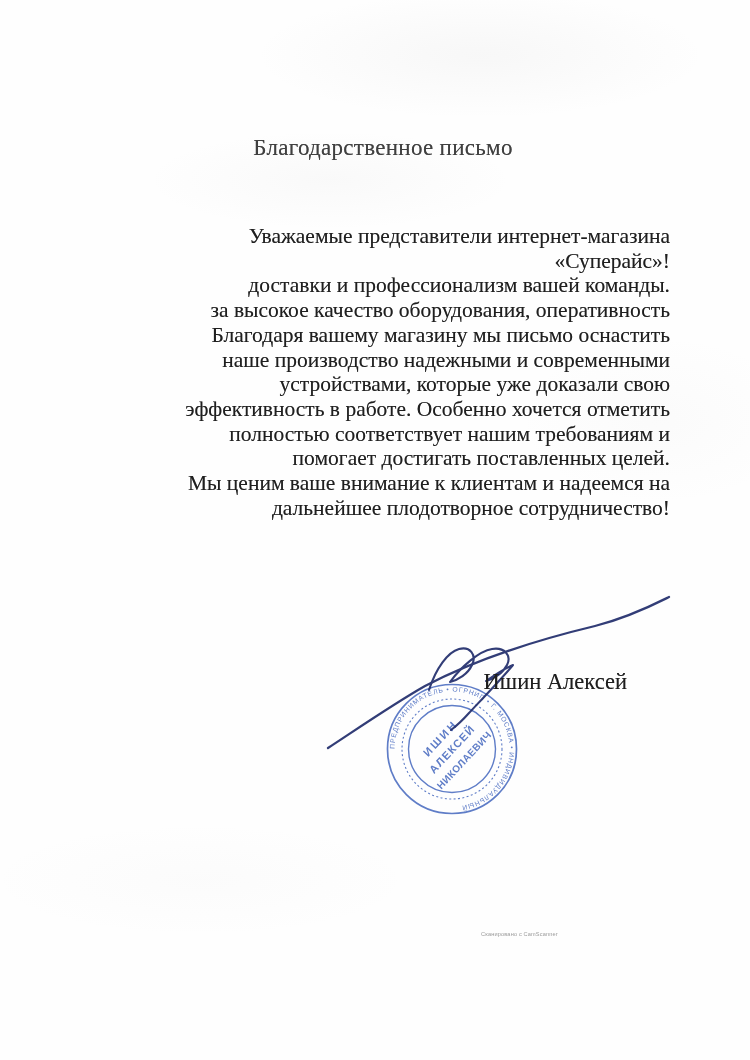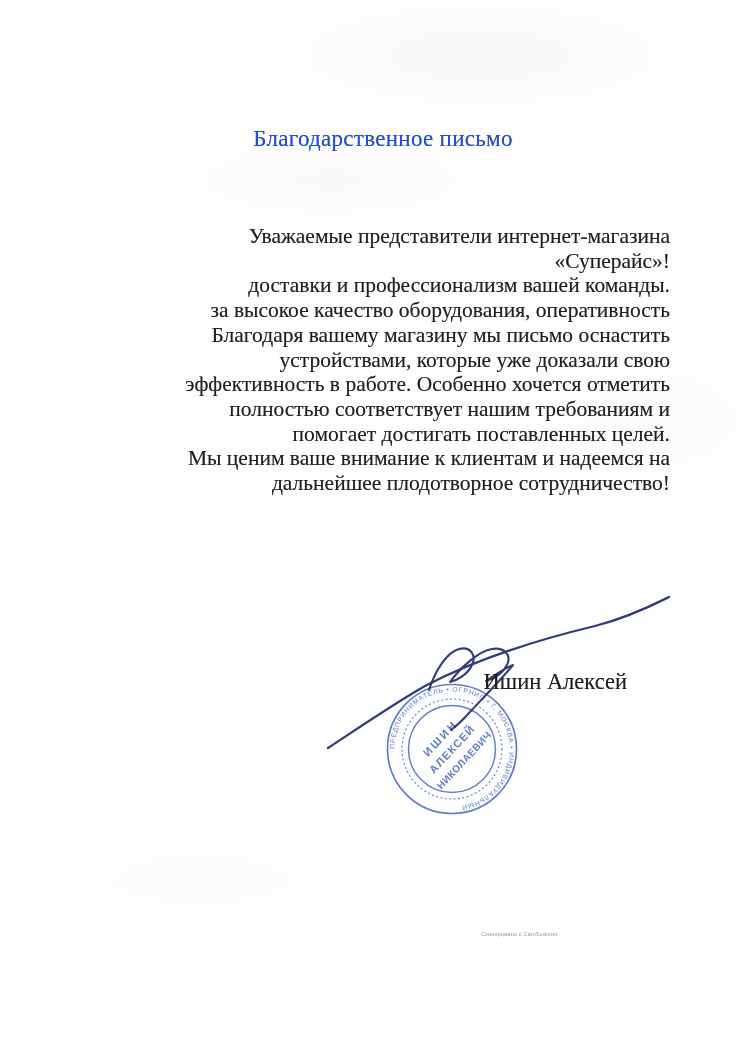--- a/index.html
+++ b/index.html
@@ -17,25 +17,25 @@
     background:
       radial-gradient(ellipse 320px 90px at 480px 55px, rgba(160,160,160,0.07), transparent 70%),
       radial-gradient(ellipse 260px 70px at 330px 180px, rgba(160,160,160,0.05), transparent 70%),
       radial-gradient(ellipse 200px 120px at 660px 420px, rgba(170,170,170,0.04), transparent 70%),
       radial-gradient(ellipse 300px 80px at 200px 880px, rgba(170,170,170,0.03), transparent 70%);
     pointer-events:none;
   }
   .title{
     position:absolute;
     top:120px;left:16px;right:0;
-    margin:6px;
+    margin:15px;
     text-align:center;
     font-size:23px;
     font-weight:normal;
-    color:#1d4ed8;
+    color:#404040;
     text-shadow:0 0 0.5px rgba(40,40,40,0.55);
     letter-spacing:0.3px;
   }
   .body-text{
     position:absolute;
     top:224px;left:130px;
     width:540px;
     font-size:21.5px;
     line-height:24.7px;
     color:#1f1f1f;
@@ -74,20 +74,21 @@
 <div class="page">
 
   <h1 class="title">Благодарственное письмо</h1>
 
   <div class="body-text">
     <div>Уважаемые представители интернет-магазина</div>
     <div>«Суперайс»!</div>
     <div>доставки и профессионализм вашей команды.</div>
     <div>за высокое качество оборудования, оперативность</div>
     <div>Благодаря вашему магазину мы письмо оснастить</div>
+    <div>наше производство надежными и современными</div>
     <div>устройствами, которые уже доказали свою</div>
     <div>эффективность в работе. Особенно хочется отметить</div>
     <div>полностью соответствует нашим требованиям и</div>
     <div>помогает достигать поставленных целей.</div>
     <div>Мы ценим ваше внимание к клиентам и надеемся на</div>
     <div>дальнейшее плодотворное сотрудничество!</div>
   </div>
 
   <svg class="sign-area" viewBox="290 560 420 300">
     <defs>

